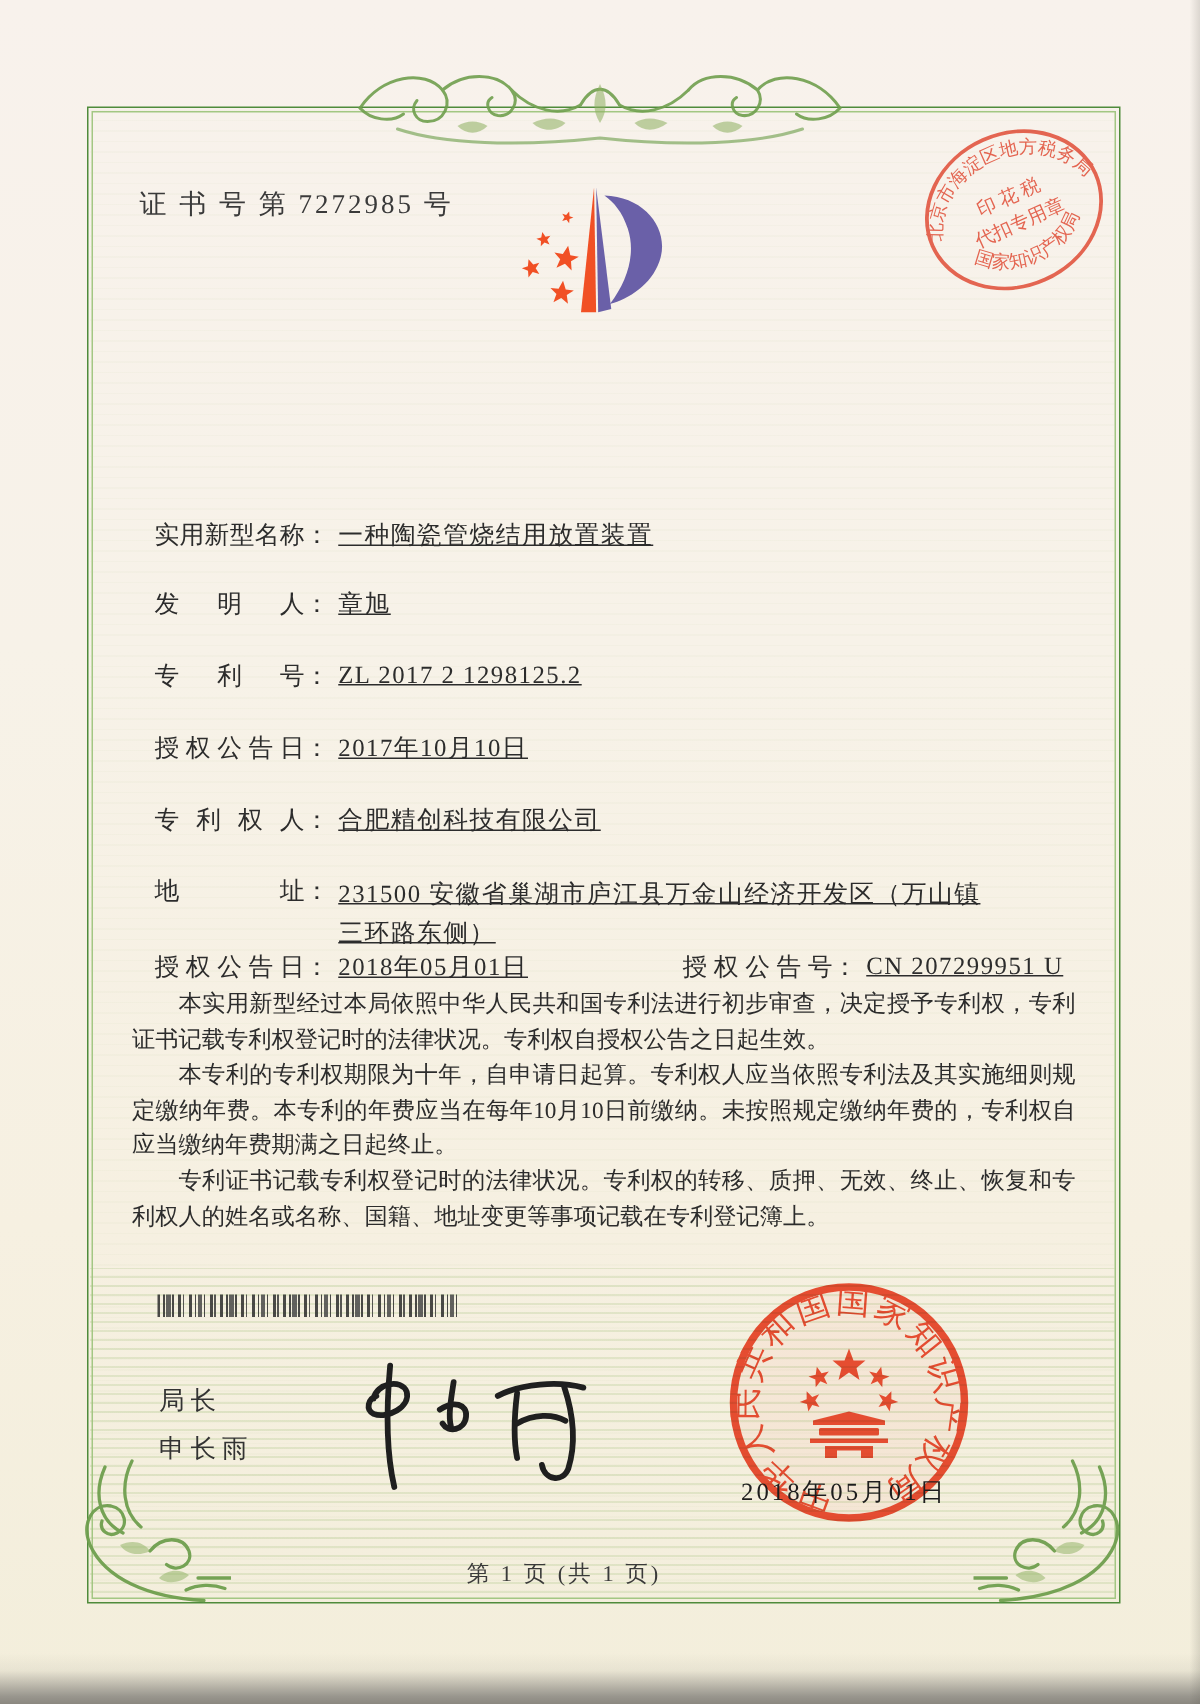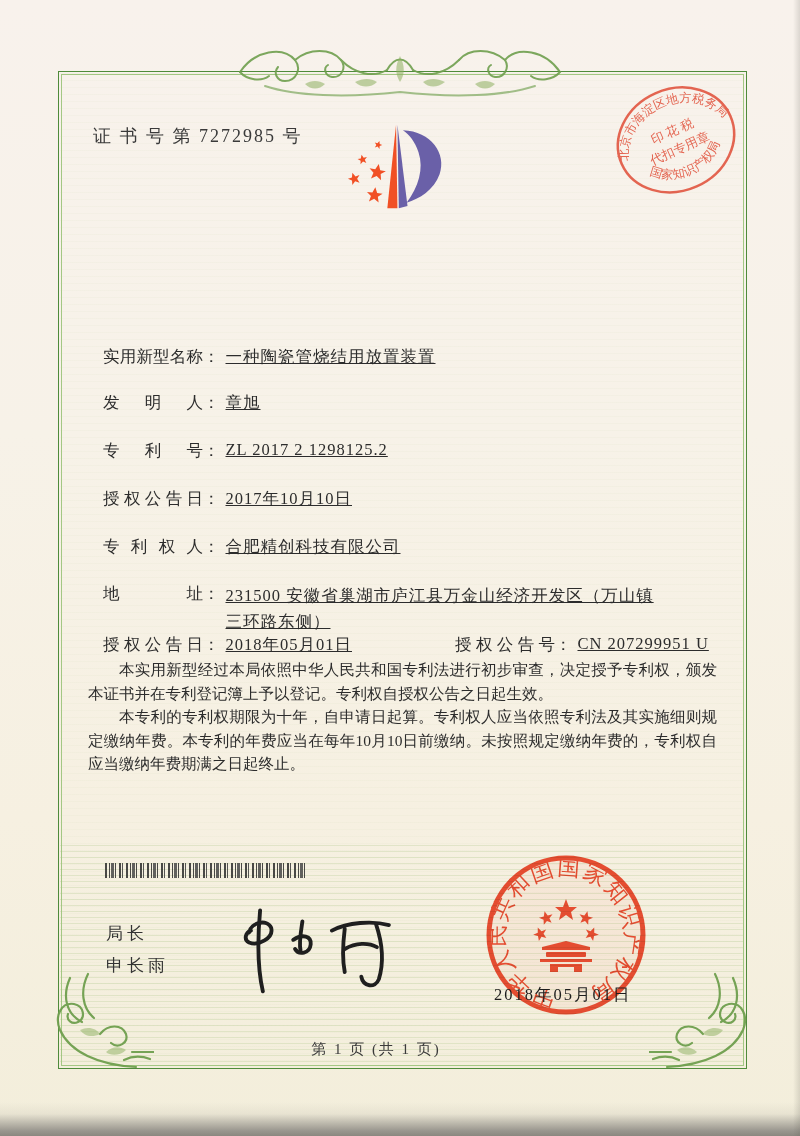--- a/index.html
+++ b/index.html
@@ -209,22 +209,23 @@
       <span>
         <span class="flabel">授权公告日</span><span class="fcolon">：</span><span class="fvalue">2018年05月01日</span>
       </span>
       <span class="grant-right">
         <span class="flabel">授权公告号</span><span class="fcolon">：</span><span class="fvalue">CN 207299951 U</span>
       </span>
     </div>
   </div>
 
   <div class="legal">
-    <p>本实用新型经过本局依照中华人民共和国专利法进行初步审查，决定授予专利权，颁发本证书并在专利登记簿上予以登记。专利权自授权公告之日起生效。</p>
+    <p>本实用新型经过本局依照中华人民共和国专利法进行初步审查，决定授予专利权，专利证书记载专利权登记时的法律状况。专利权自授权公告之日起生效。</p>
     <p>本专利的专利权期限为十年，自申请日起算。专利权人应当依照专利法及其实施细则规定缴纳年费。本专利的年费应当在每年10月10日前缴纳。未按照规定缴纳年费的，专利权自应当缴纳年费期满之日起终止。</p>
+    <p>专利证书记载专利权登记时的法律状况。专利权的转移、质押、无效、终止、恢复和专利权人的姓名或名称、国籍、地址变更等事项记载在专利登记簿上。</p>
   </div>
 
   <div class="barcode"></div>
 
   <div class="officer-title">局长</div>
   <div class="officer-name">申长雨</div>
 
   <svg class="signature" viewBox="0 0 220 100">
     <g stroke="#1f1f1f" stroke-width="4.2" fill="none" stroke-linecap="round" stroke-linejoin="round">
       <path d="M28,32 C30,21 48,17 52,27 C55,38 38,47 28,43 C22,40 24,32 30,30"></path>

